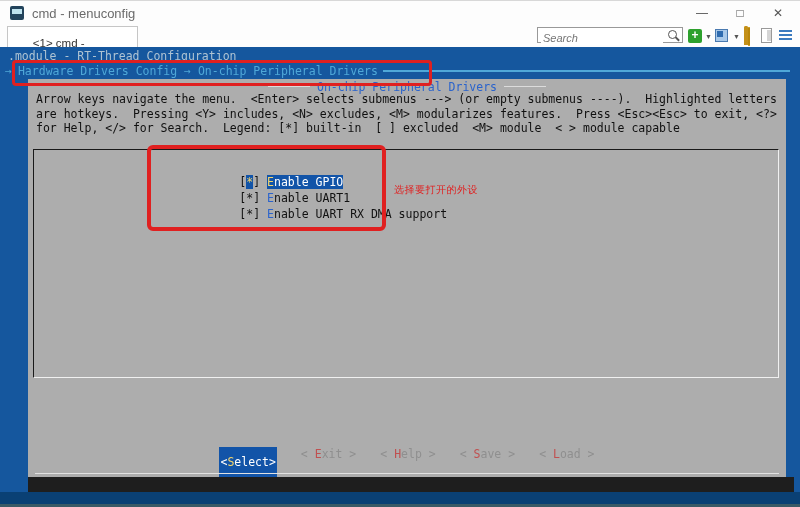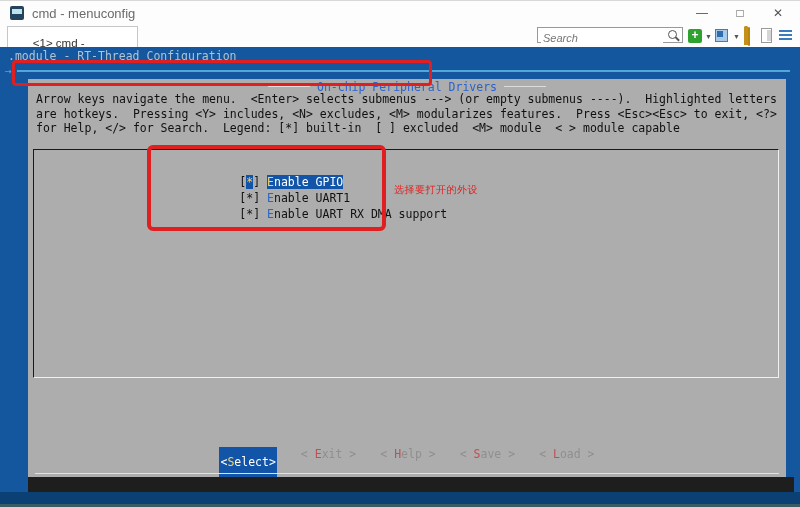--- a/index.html
+++ b/index.html
@@ -112,20 +112,21 @@
         <span></span>
         <span></span>
         <span></span>
       </span>
   </div>
 
   <div class="terminal">
     <div class="t-line1">.module - RT-Thread Configuration</div>
     <div class="t-line2">
       <span>→</span>
+      <span class="crumb">Hardware Drivers Config → On-chip Peripheral Drivers</span>
       <div class="hline"></div>
     </div>
 
     <div class="dialog">
       <div class="d-title">
         <span class="seg"></span>
         <span class="d-title-text">On-chip Peripheral Drivers</span>
         <span class="seg"></span>
       </div>
       <div class="instr">

